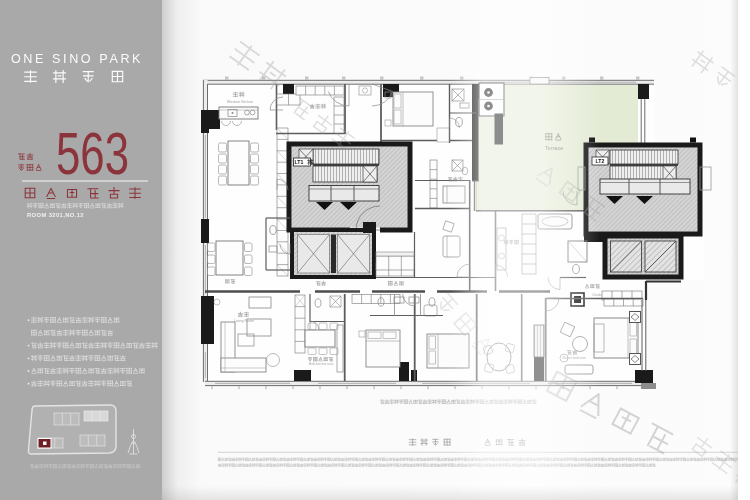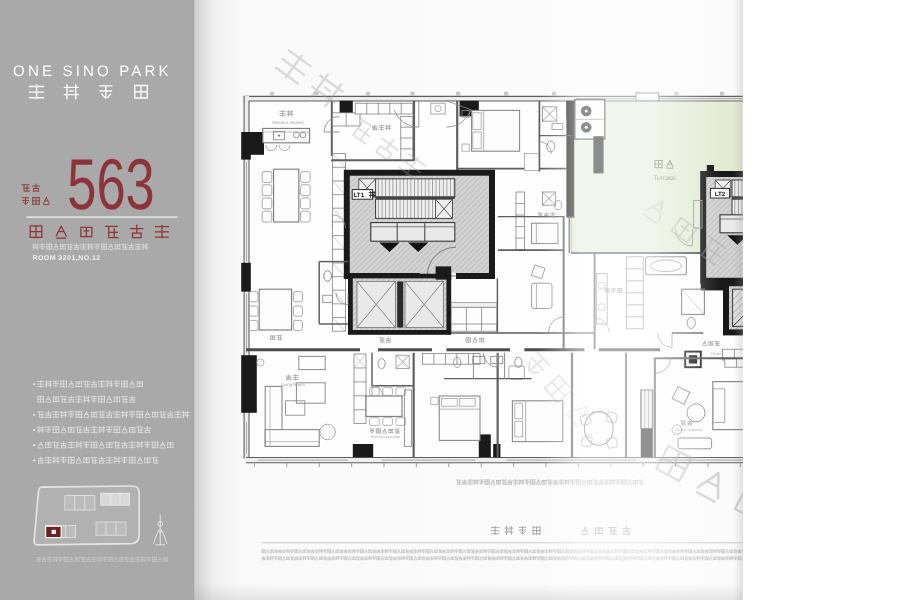--- a/index.html
+++ b/index.html
@@ -1,15 +1,15 @@
 <!DOCTYPE html>
 <html><head><meta charset="utf-8">
 <style>
 html,body{margin:0;padding:0;background:#fff;}
-#page{position:relative;width:619px;height:500px;overflow:hidden;background:#f9a8d4;
+#page{position:relative;width:738px;height:500px;overflow:hidden;background:#0f766e;
 font-family:"Liberation Sans", sans-serif;}
 .abs{position:absolute;}
 </style></head>
 <body>
 <div id="page">
 
 <div class="abs" style="left:0;top:0;width:750px;height:500px;background:linear-gradient(90deg,#f4f4f4 0,#fafafa 30%,#fcfcfc 100%);"></div>
 <svg class="abs" style="left:0;top:0" width="750" height="500" viewBox="0 0 750 500">
 <defs>
 <pattern id="ht" width="3.2" height="3.2" patternUnits="userSpaceOnUse" patternTransform="rotate(45)">

